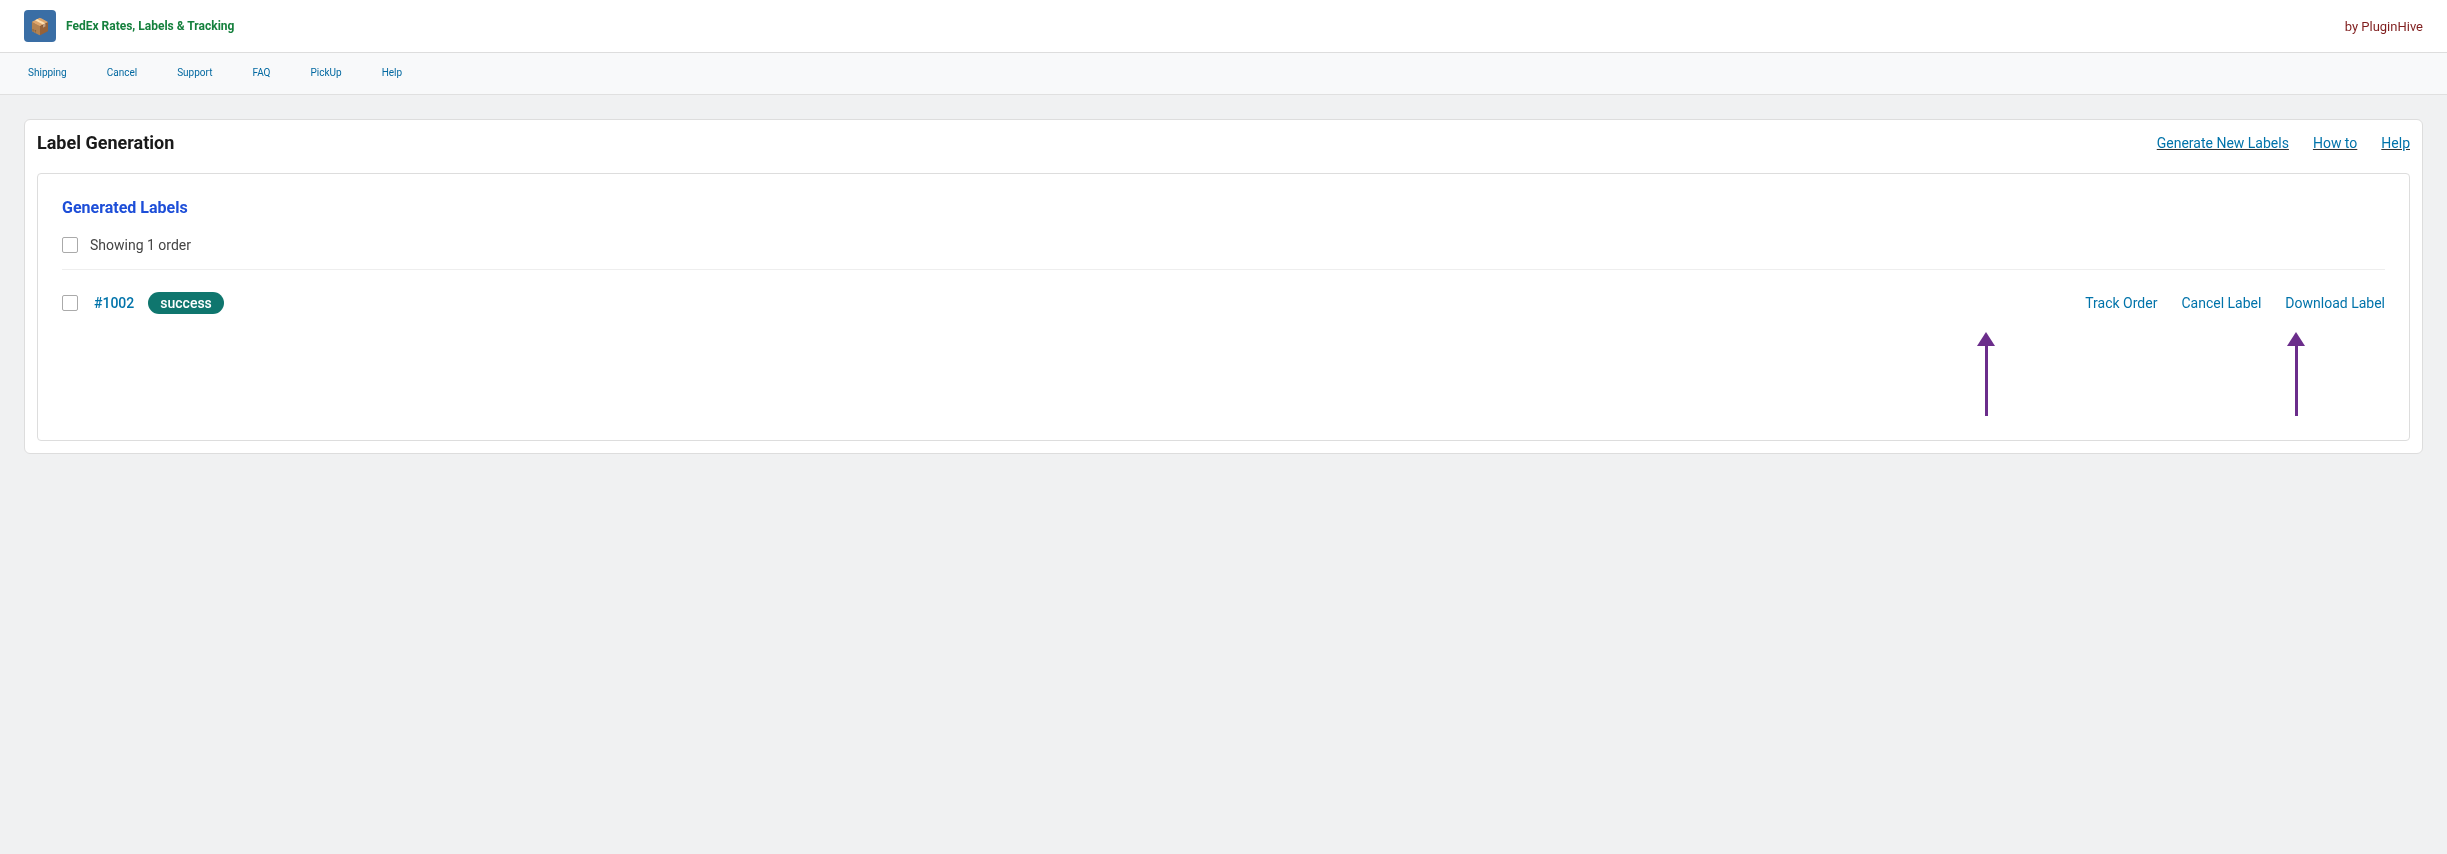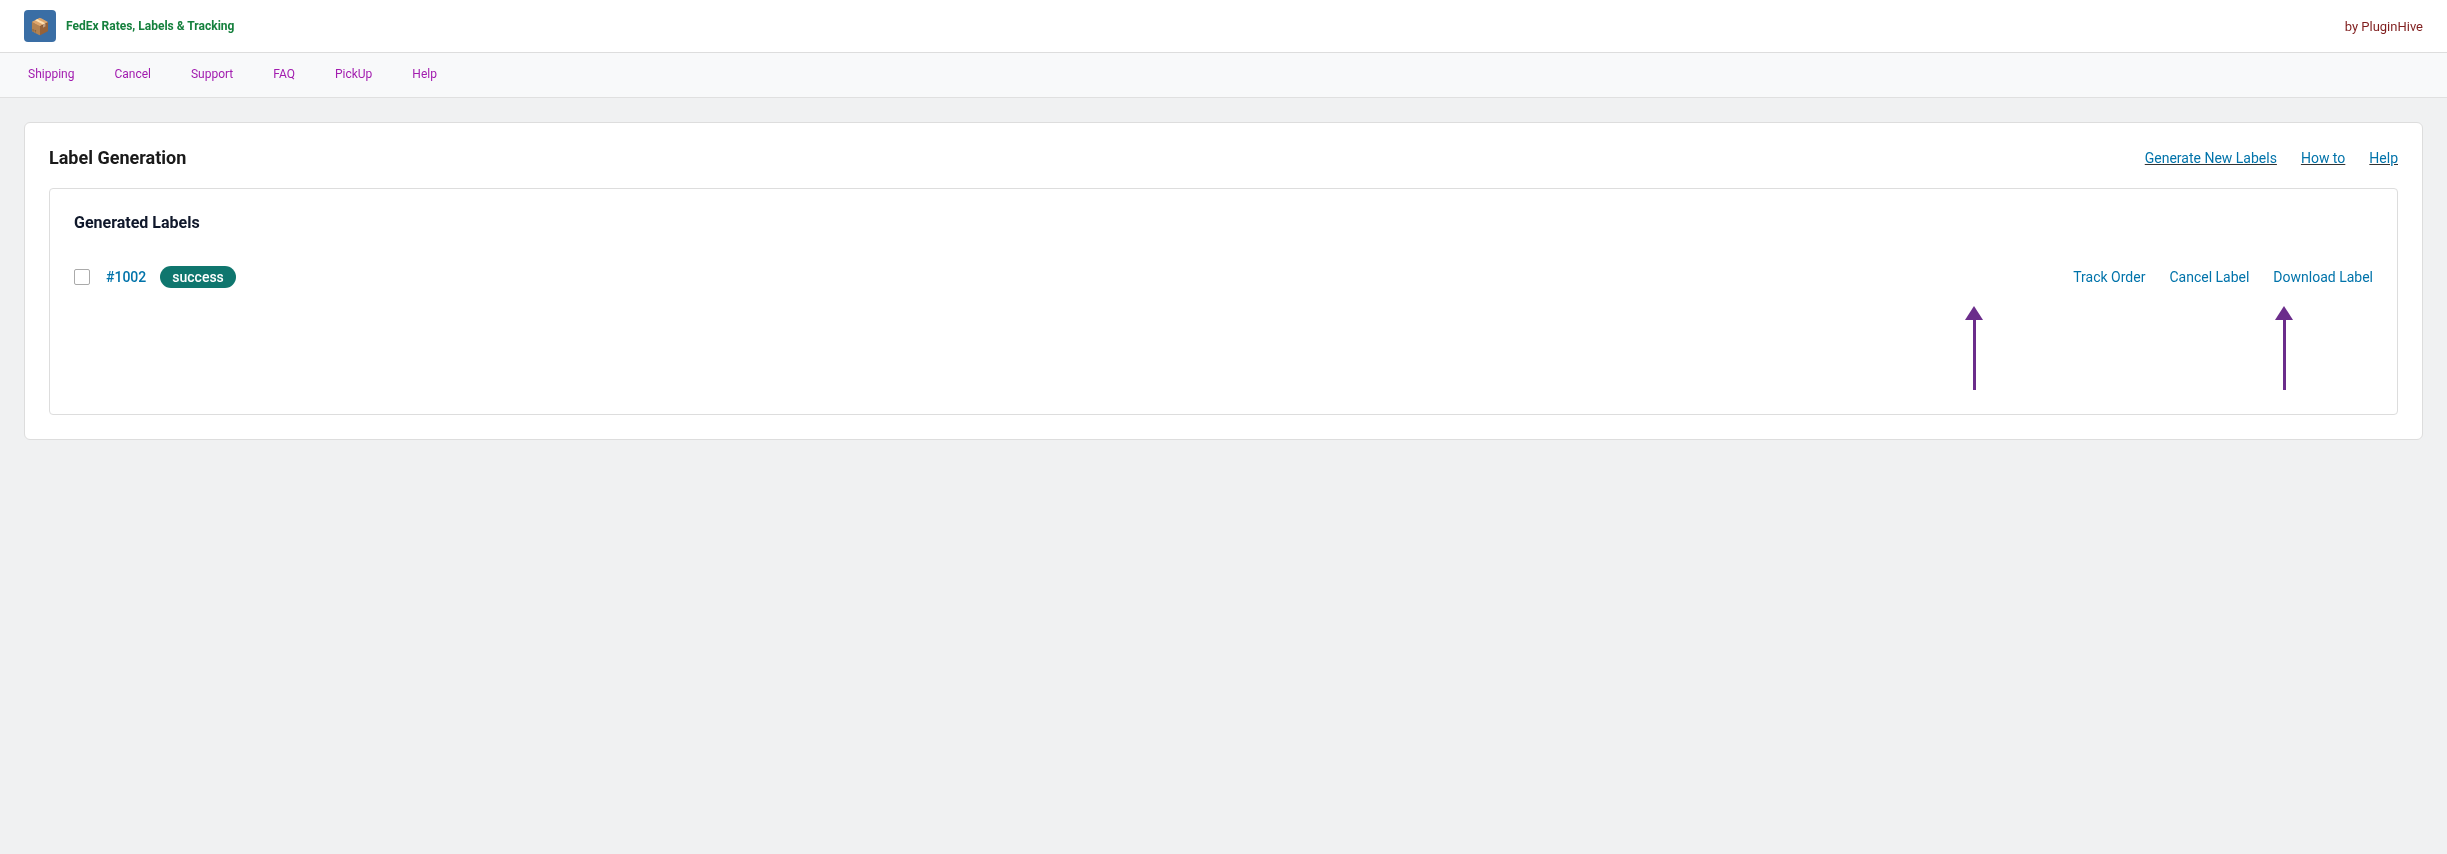--- a/index.html
+++ b/index.html
@@ -55,37 +55,37 @@
     .nav-bar {
       background: #f8f9fa;
       border-bottom: 1px solid #e0e0e0;
       padding: 0 24px;
       display: flex;
       gap: 32px;
     }
 
     .nav-item {
       padding: 14px 4px;
-      font-size: 12px;
-      color: #a21caf;
+      font-size: 10px;
+      color: #0369a1;
       cursor: pointer;
       border-bottom: 2px solid transparent;
       text-decoration: none;
     }
 
     
     .main-content {
       padding: 24px;
     }
 
     .card {
       background: #fff;
       border: 1px solid #ddd;
       border-radius: 6px;
-      padding: 24px;
+      padding: 12px;
     }
 
     .card-header {
       display: flex;
       align-items: center;
       justify-content: space-between;
       margin-bottom: 20px;
     }
 
     .card-title {
@@ -112,21 +112,21 @@
     .inner-card {
       background: #fff;
       border: 1px solid #ddd;
       border-radius: 4px;
       padding: 24px;
     }
 
     .inner-card-title {
       font-size: 16px;
       font-weight: 700;
-      color: #0f172a;
+      color: #1d4ed8;
       margin-bottom: 20px;
     }
 
     .checkbox-row {
       display: flex;
       align-items: center;
       gap: 12px;
       padding-bottom: 16px;
       border-bottom: 1px solid #eee;
       margin-bottom: 8px;
@@ -255,20 +255,24 @@
       <div class="card-header-links">
         <a class="header-link">Generate New Labels</a>
         <a class="header-link">How to</a>
         <a class="header-link">Help</a>
       </div>
     </div>
 
     <div class="inner-card">
       <h3 class="inner-card-title">Generated Labels</h3>
 
+      <div class="checkbox-row">
+        <div class="checkbox"></div>
+        <span class="showing-text">Showing 1 order</span>
+      </div>
 
       <div class="order-row">
         <div class="order-checkbox"></div>
         <span class="order-number">#1002</span>
         <span class="status-badge">success</span>
         <div class="order-actions">
           <a class="action-link">Track Order</a>
           <a class="action-link">Cancel Label</a>
           <a class="action-link">Download Label</a>
         </div>

